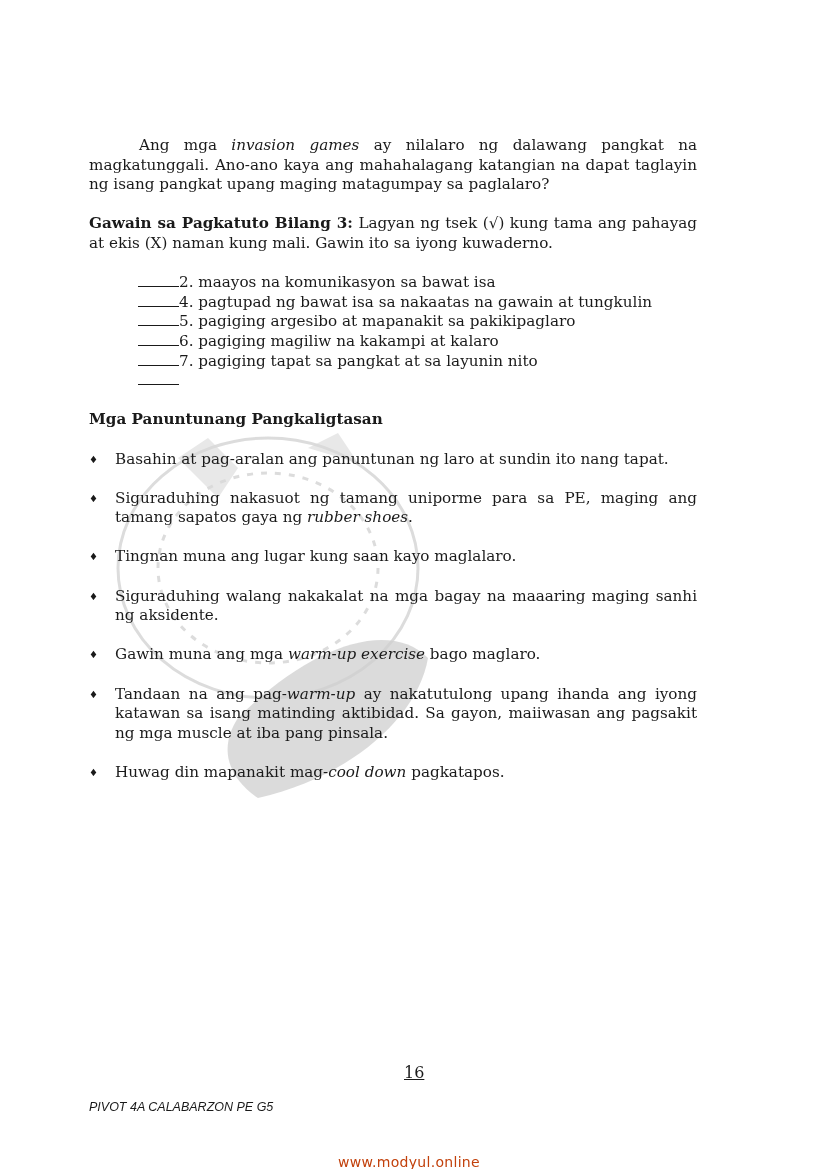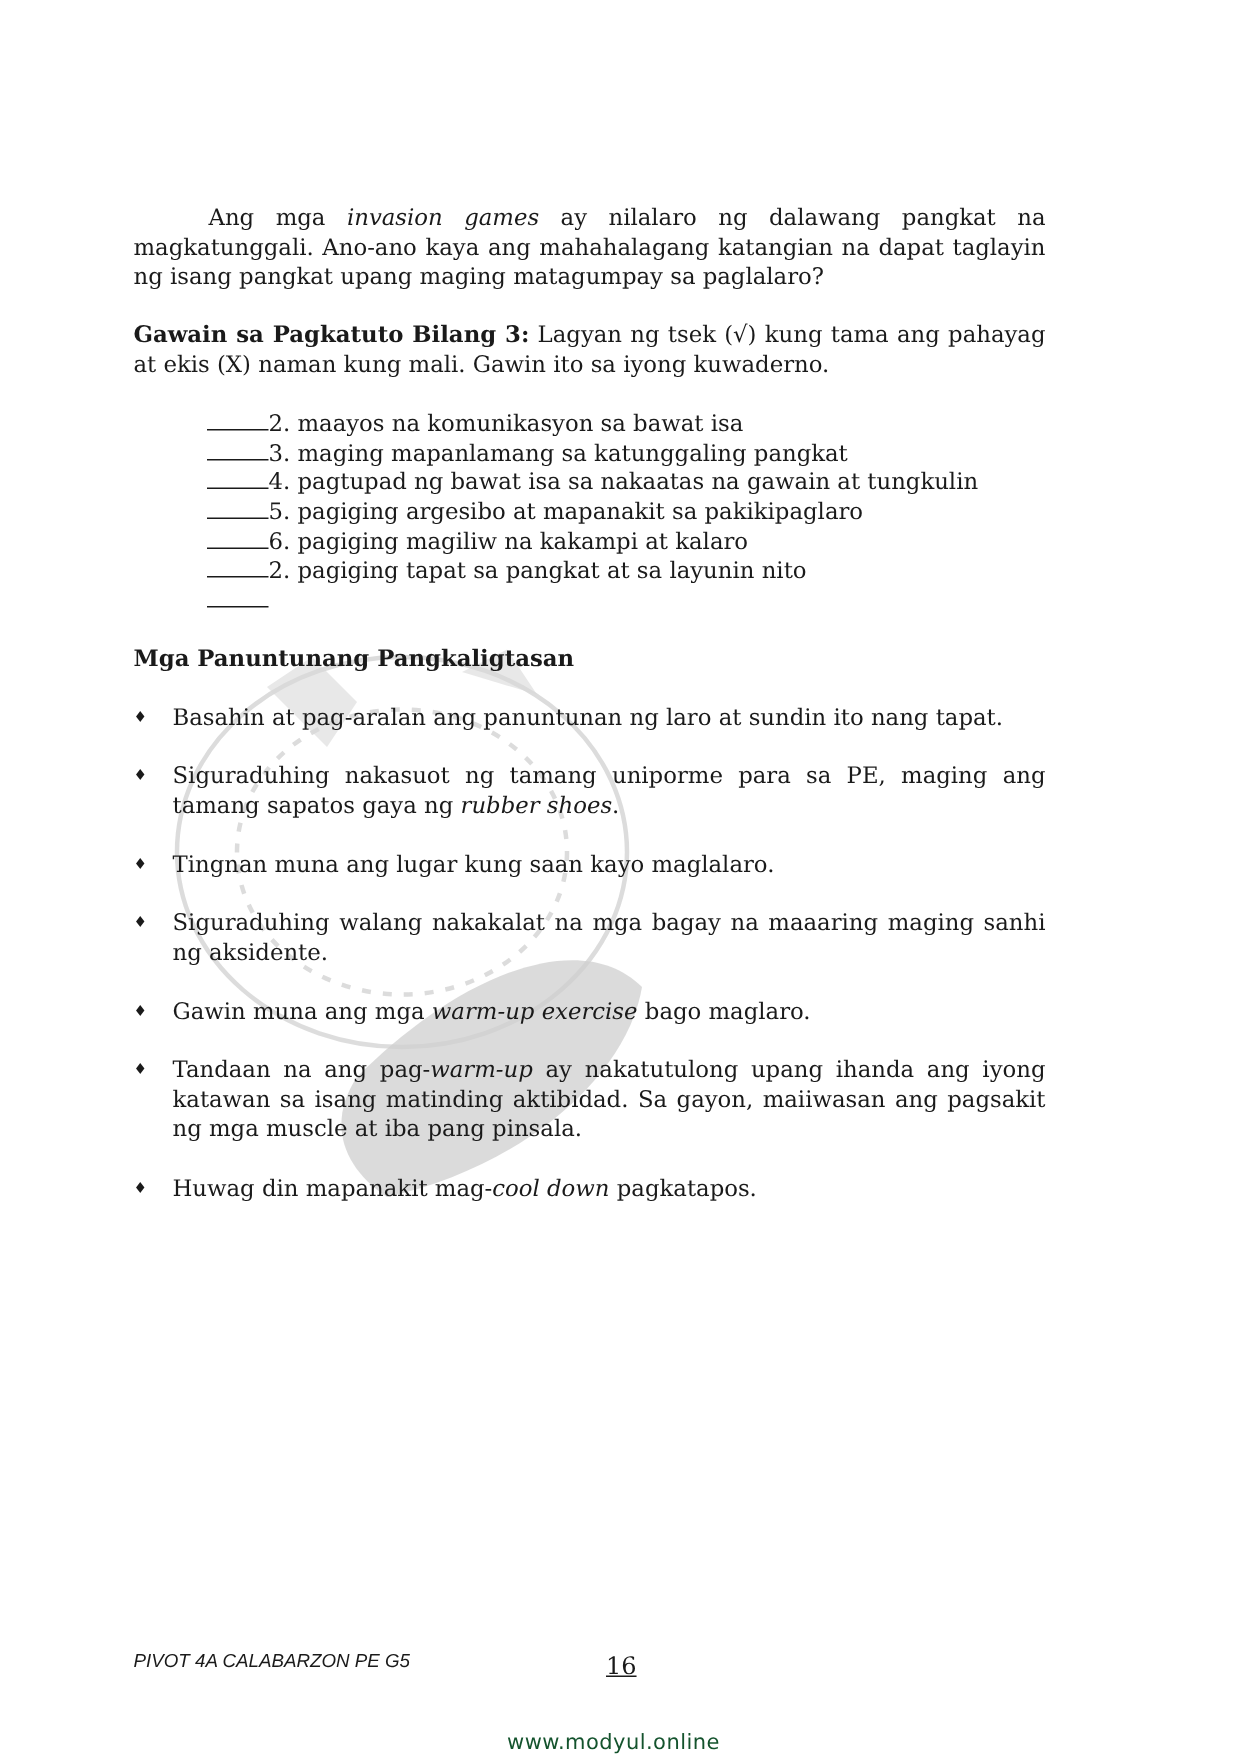--- a/index.html
+++ b/index.html
@@ -14,22 +14,22 @@
   .bold { font-weight: bold; }
   .check-list { margin: 19.6px 0 0 49px; padding: 0; list-style: none; }
   .check-list li { white-space: nowrap; }
   .blank { display: inline-block; width: 41px; border-bottom: 1px solid #1a1a1a; height: 12px; vertical-align: baseline; }
   .section-title { margin-top: 19.6px; font-weight: bold; }
   .bullets { margin: 19.6px 0 0 0; padding: 0; list-style: none; }
   .bullets li { position: relative; padding-left: 26px; margin-bottom: 19.6px; text-align: justify; }
   .bullet-icon { position: absolute; left: 0; top: 0; font-size: 10px; }
   em { font-style: italic; }
   .footer-left { position: absolute; left: 89px; top: 1072px; font-size: 12.5px; font-style: italic; font-family: Liberation Sans, sans-serif; }
-  .page-number { position: absolute; left: 404px; top: 1073px; font-size: 16px; text-decoration: underline; }
-  .site { position: absolute; left: 338px; top: 1126px; font-size: 14px; color: #14532d; font-family: "DejaVu Sans", sans-serif; letter-spacing: 0.3px; }
+  .page-number { position: absolute; left: 404px; top: 1035px; font-size: 16px; text-decoration: underline; }
+  .site { position: absolute; left: 338px; top: 1126px; font-size: 14px; color: #c2410c; font-family: "DejaVu Sans", sans-serif; letter-spacing: 0.3px; }
 </style>
 </head>
 <body>
 
 <div class="page">
 
   <svg class="watermark" viewBox="0 0 400 420">
     <g fill="none" stroke="#d4d4d4" stroke-width="3" opacity="0.8">
       <ellipse cx="180" cy="150" rx="150" ry="130"></ellipse>
       <ellipse cx="180" cy="150" rx="110" ry="95" stroke-dasharray="6 8"></ellipse>
@@ -39,25 +39,24 @@
     <path d="M220 30 L250 15 L270 45 Z" fill="#d8d8d8" opacity="0.6"></path>
   </svg>
 
   <div class="content">
     <p class="indent"><span>Ang mga </span><em>invasion games</em><span> ay nilalaro ng dalawang pangkat na magkatunggali. Ano-ano kaya ang mahahalagang katangian na dapat taglayin ng isang pangkat upang maging matagumpay sa paglalaro?</span></p>
 
     <p class="activity"><span class="bold">Gawain sa Pagkatuto Bilang 3:</span><span> Lagyan ng tsek (√) kung tama ang pahayag at ekis (X) naman kung mali. Gawin ito sa iyong kuwaderno.</span></p>
 
     <ul class="check-list">
       <li><span class="blank"></span><span>2. maayos na komunikasyon sa bawat isa</span></li>
-      <li><span class="blank"></span><span>3. maging mapanlamang sa katunggaling pangkat</span></li>
       <li><span class="blank"></span><span>4. pagtupad ng bawat isa sa nakaatas na gawain at tungkulin</span></li>
       <li><span class="blank"></span><span>5. pagiging argesibo at mapanakit sa pakikipaglaro</span></li>
       <li><span class="blank"></span><span>6. pagiging magiliw na kakampi at kalaro</span></li>
-      <li><span class="blank"></span><span>2. pagiging tapat sa pangkat at sa layunin nito</span></li>
+      <li><span class="blank"></span><span>7. pagiging tapat sa pangkat at sa layunin nito</span></li>
       <li><span class="blank"></span></li>
     </ul>
 
     <p class="section-title">Mga Panuntunang Pangkaligtasan</p>
 
     <ul class="bullets">
       <li><span class="bullet-icon">♦</span><span>Basahin at pag-aralan ang panuntunan ng laro at sundin ito nang tapat.</span><em></em><span></span></li>
       <li><span class="bullet-icon">♦</span><span>Siguraduhing nakasuot ng tamang uniporme para sa PE, maging ang tamang sapatos gaya ng </span><em>rubber shoes</em><span>.</span></li>
       <li><span class="bullet-icon">♦</span><span>Tingnan muna ang lugar kung saan kayo maglalaro.</span><em></em><span></span></li>
       <li><span class="bullet-icon">♦</span><span>Siguraduhing walang nakakalat na mga bagay na maaaring maging sanhi ng aksidente.</span><em></em><span></span></li>

